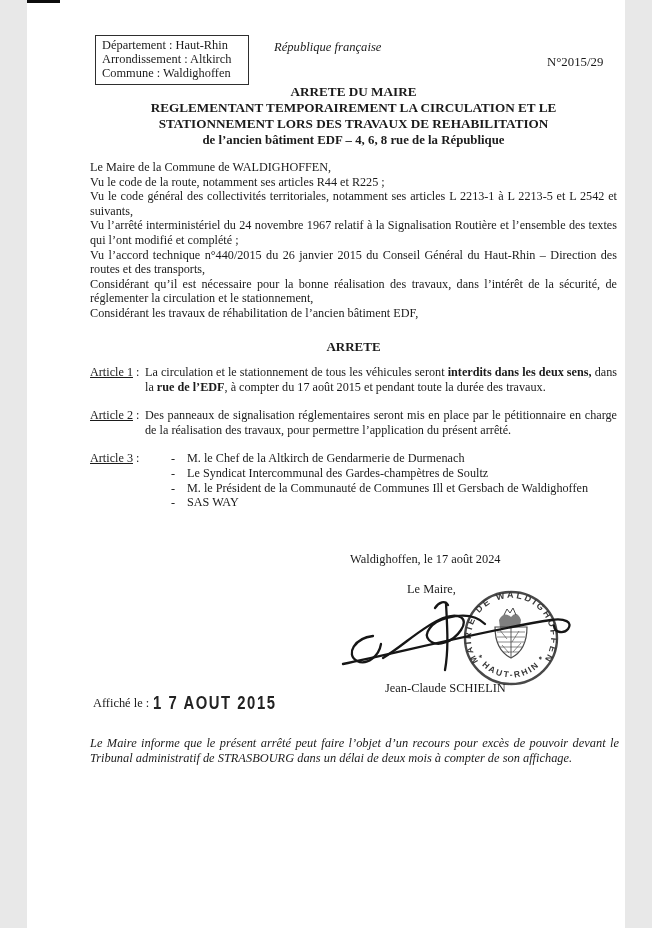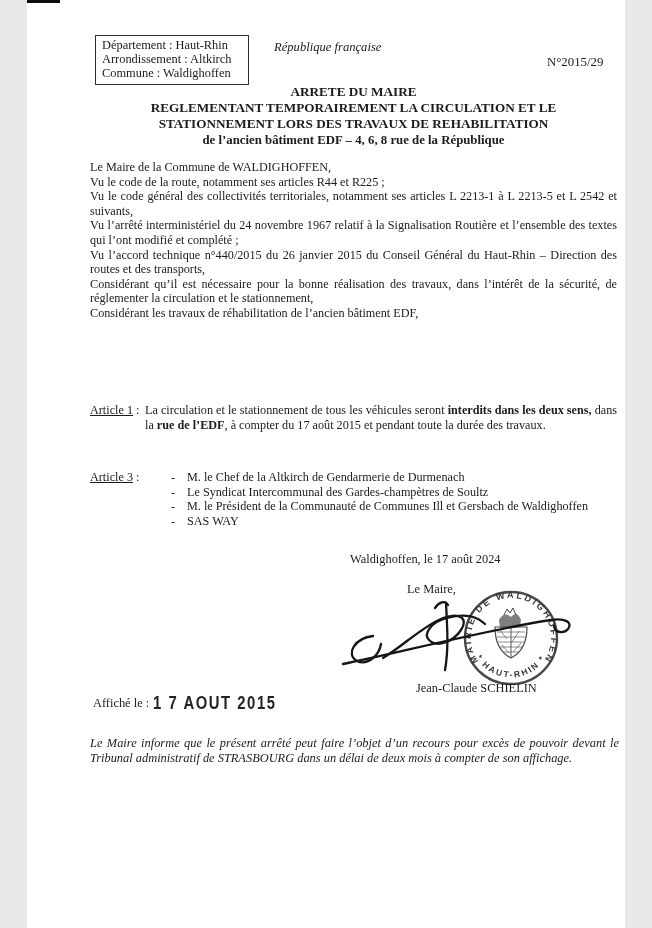--- a/index.html
+++ b/index.html
@@ -24,32 +24,32 @@
   .title-block .t4 { font-size:12.8px; }
 
   .preamble { left:63px; top:160px; width:527px; font-size:12.2px;
     line-height:14.6px; text-align:justify; }
   .preamble p { margin:0; }
 
   .decree-heading { left:63px; top:339px; width:527px; text-align:center;
     font-weight:bold; font-size:13px; }
 
   .articles { left:63px; top:365px; width:527px; font-size:12.2px; line-height:14.6px; }
-  .article { display:flex; margin-bottom:14px;margin-top:38px; }
+  .article { display:flex; margin-bottom:14px; }
   .article-label { width:55px; flex:0 0 55px; white-space:nowrap; }
   .article-label .lbl { text-decoration:underline; }
   .article-body { flex:1; text-align:justify; }
   .bold { font-weight:bold; }
   .addr-list { margin-left:26px; margin-top:0; }
   .addr-item { display:flex; }
   .addr-item .dash { width:16px; flex:0 0 16px; }
 
   .place-date { left:323px; top:552px; font-size:12.4px; }
   .signer-title { left:380px; top:582px; font-size:12.4px; }
-  .signer-name { left:389px; top:681px; font-size:12.4px;text-align:right; }
+  .signer-name { left:358px; top:681px; font-size:12.4px;text-align:right; }
 
   .stamp-svg { left:428px; top:587px; }
   .sig-svg { left:300px; top:592px; }
 
   .posting { left:66px; top:696px; font-size:12.4px; }
   .date-stamp {
     left:126px; top:692px; font-family:"Liberation Sans","DejaVu Sans",sans-serif;
     font-weight:700; font-size:19px; letter-spacing:2px; color:#222;
     transform:scaleX(0.78); transform-origin:left center; white-space:nowrap;
   }
@@ -81,28 +81,33 @@
   <div class="abs preamble">
     <p>Le Maire de la Commune de WALDIGHOFFEN,</p>
     <p>Vu le code de la route, notamment ses articles R44 et R225 ;</p>
     <p>Vu le code général des collectivités territoriales, notamment ses articles L 2213-1 à L 2213-5 et L 2542 et suivants,</p>
     <p>Vu l’arrêté interministériel du 24 novembre 1967 relatif à la Signalisation Routière et l’ensemble des textes qui l’ont modifié et complété ;</p>
     <p>Vu l’accord technique n°440/2015 du 26 janvier 2015 du Conseil Général du Haut-Rhin – Direction des routes et des transports,</p>
     <p>Considérant qu’il est nécessaire pour la bonne réalisation des travaux, dans l’intérêt de la sécurité, de réglementer la circulation et le stationnement,</p>
     <p>Considérant les travaux de réhabilitation de l’ancien bâtiment EDF,</p>
   </div>
 
+  <div class="abs decree-heading">ARRETE</div>
 
   <div class="abs articles">
 
     <div class="article">
       <div class="article-label"><span class="lbl">Article 1</span><span> :</span></div>
       <div class="article-body"><span>La circulation et le stationnement de tous les véhicules seront </span><span class="bold">interdits dans les deux sens,</span><span> dans la </span><span class="bold">rue de l’EDF</span><span>, à compter du 17 août 2015 et pendant toute la durée des travaux.</span></div>
     </div>
 
+    <div class="article">
+      <div class="article-label"><span class="lbl">Article 2</span><span> :</span></div>
+      <div class="article-body">Des panneaux de signalisation réglementaires seront mis en place par le pétitionnaire en charge de la réalisation des travaux, pour permettre l’application du présent arrêté.</div>
+    </div>
 
     <div class="article">
       <div class="article-label"><span class="lbl">Article 3</span><span> :</span></div>
       <div class="article-body">
         <div class="addr-list">
           <div class="addr-item">
               <span class="dash">-</span>
               <span>M. le Chef de la Altkirch de Gendarmerie de Durmenach</span>
             </div>
           <div class="addr-item">

